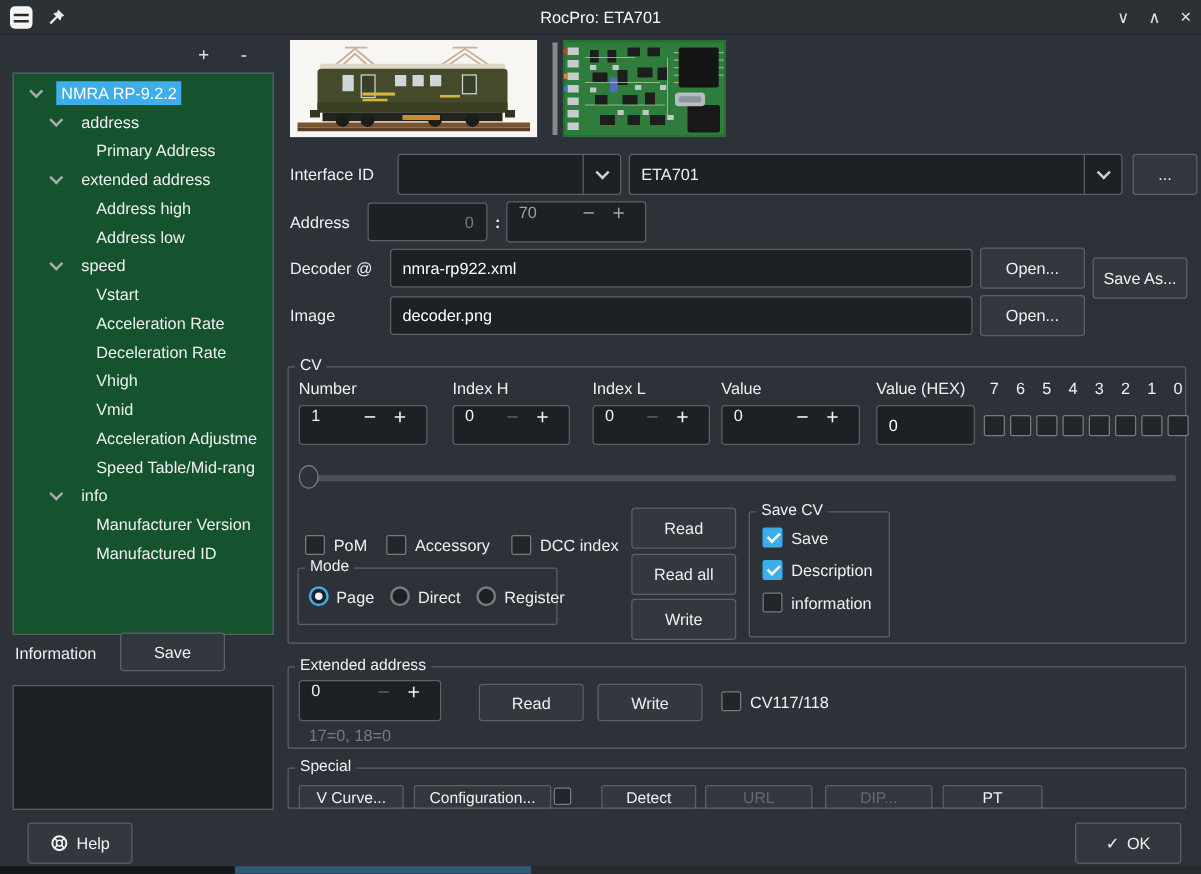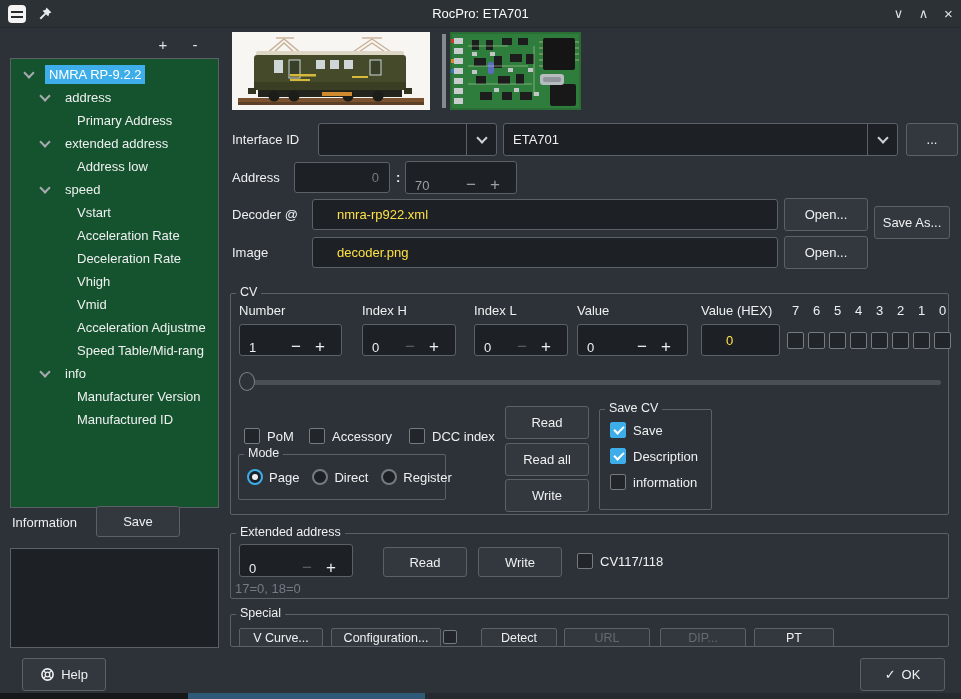--- a/index.html
+++ b/index.html
@@ -28,28 +28,28 @@
     line-height:28px; color:#dfe3e6; font-size:13px; cursor:default; }
 
   
   .btn { background:#33383e; border:1px solid #5c6167; border-radius:3px;
     color:#eef0f1; display:flex; align-items:center; justify-content:center;
     font-size:13px; gap:6px; }
   .btn.disabled { color:#646a70; }
   .btn.thin { border-radius:2px; }
   .field { background:#1d2125; border:1px solid #5c6167; border-radius:3px; color:#eef0f1; }
   .text-input { background:#1d2125; border:1px solid #5c6167; border-radius:3px;
-    color:#fde047; padding:0 24px; font:13px "Liberation Sans", sans-serif; outline:none; }
+    color:#ffffff; padding:0 9px; font:13px "Liberation Sans", sans-serif; outline:none; }
   .combo { display:flex; align-items:stretch; }
   .combo .combo-value { flex:1; display:flex; align-items:center; padding:0 9px; }
   .combo .combo-arrow { width:30px; border-left:1px solid #5c6167;
     display:flex; align-items:center; justify-content:center; }
   .chev { width:8px; height:8px; border-right:2px solid #cfd2d4; border-bottom:2px solid #cfd2d4;
     transform:rotate(45deg); margin-top:-4px; }
-  .spin { display:flex; align-items:flex-end; padding:0 9px; }
+  .spin { display:flex; align-items:flex-start; padding:0 9px; }
   .spin .spin-val { flex:1; }
   .spin .spin-btn { width:24px; text-align:center; font-size:17px; line-height:1;
     color:#eef0f1; cursor:default; }
   .spin .spin-btn.dim { color:#5a6066; }
   .spin.muted { color:#9aa0a4; }
   .spin.muted .spin-btn { color:#9aa0a4; }
   .cb { width:16px; height:16px; border:1px solid #767b80; border-radius:2px;
     background:#22262a; position:relative; flex:none; }
   .cb.checked { background:#3daee9; border-color:#3daee9; }
   .cb.checked::after { content:""; position:absolute; left:3px; top:3px; width:8px; height:4px;
@@ -130,20 +130,23 @@
     <div class="tree-row d1">
       <i class="tchev"></i>
       <span class="tree-label">address</span>
     </div>
     <div class="tree-row d2">
       <span class="tree-label">Primary Address</span>
     </div>
     <div class="tree-row d1">
       <i class="tchev"></i>
       <span class="tree-label">extended address</span>
+    </div>
+    <div class="tree-row d2">
+      <span class="tree-label">Address high</span>
     </div>
     <div class="tree-row d2">
       <span class="tree-label">Address low</span>
     </div>
     <div class="tree-row d1">
       <i class="tchev"></i>
       <span class="tree-label">speed</span>
     </div>
     <div class="tree-row d2">
       <span class="tree-label">Vstart</span>
@@ -460,21 +463,21 @@
   <div class="btn abs" style="left:152px; top:13px; width:84px; height:30px;">
     <span>Read</span>
   </div>
   <div class="btn abs" style="left:247px; top:13px; width:84px; height:30px;">
     <span>Write</span>
   </div>
   <div class="cbrow" style="left:346px; top:18px;">
     <span class="cb"></span>
     <span>CV117/118</span>
   </div>
-  <span class="abs muted-text" style="left:4px; top:47px;">17=0, 18=0</span>
+  <span class="abs muted-text" style="left:16px; top:47px;">17=0, 18=0</span>
 </div>
 
 <div class="gb" style="left:230px; top:614px; width:719px; height:33px;">
   <span class="gb-title">Special</span>
   <div id="special-items" style="position:absolute; inset:0;">
       <div class="btn thin" style="position: absolute; left: 8px; top: 13px; width: 84px; height: 19px; font-size: 12.5px;">
         <span>V Curve...</span>
       </div>
       <div class="btn thin" style="position: absolute; left: 100px; top: 13px; width: 110px; height: 19px; font-size: 12.5px;">
         <span>Configuration...</span>

